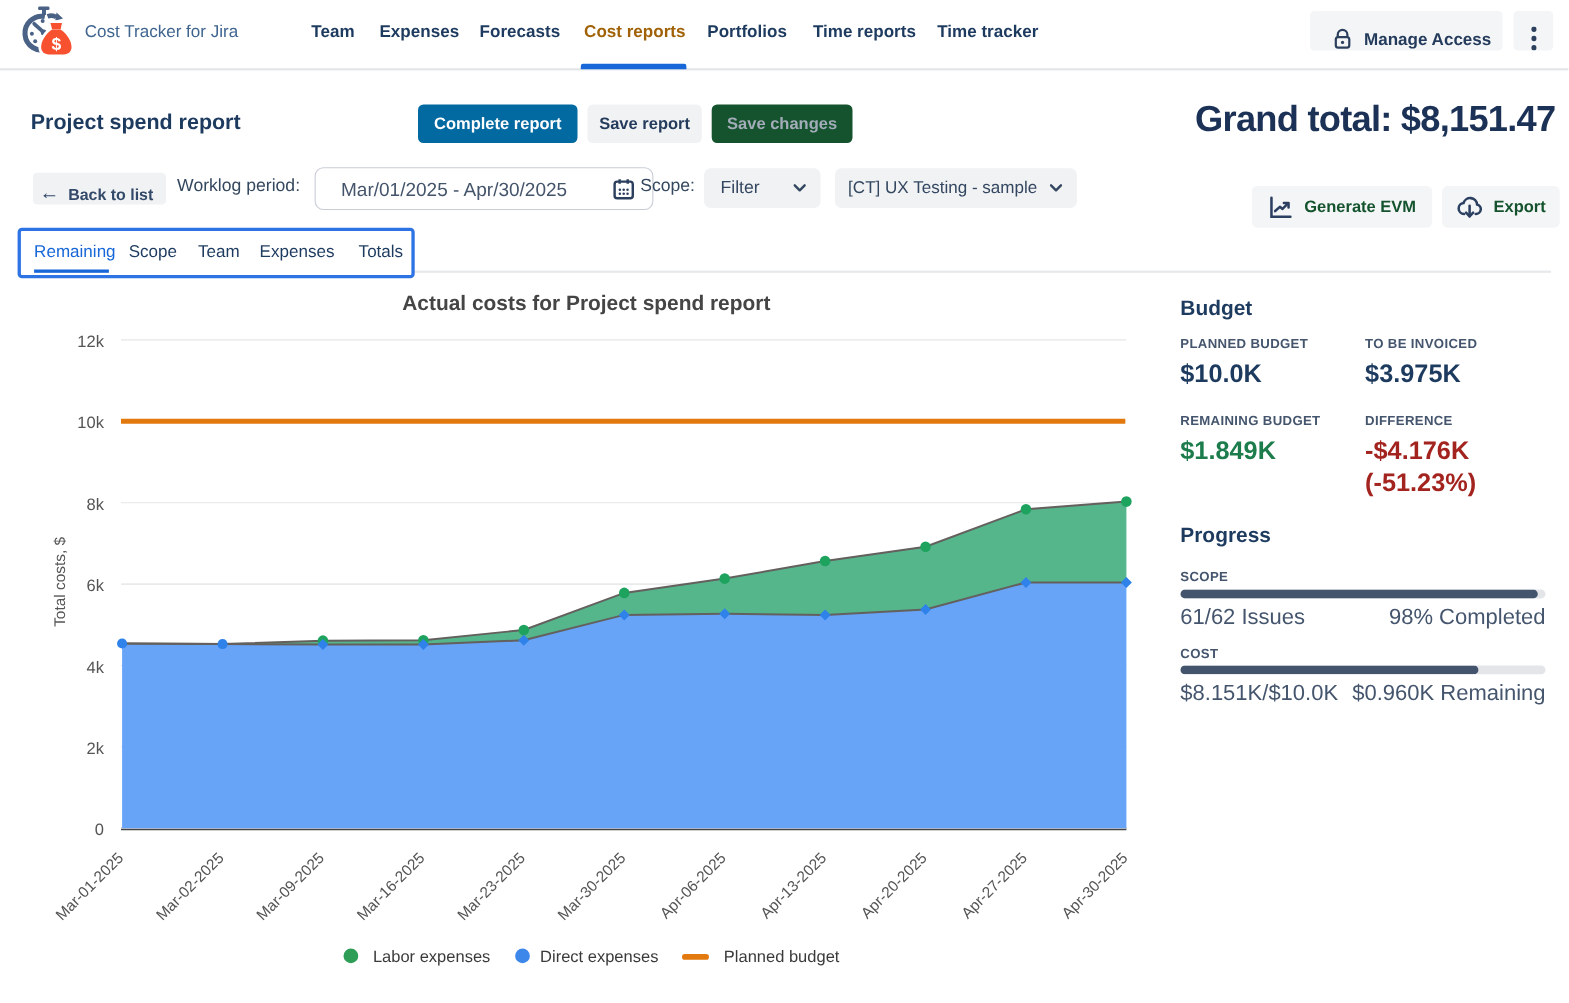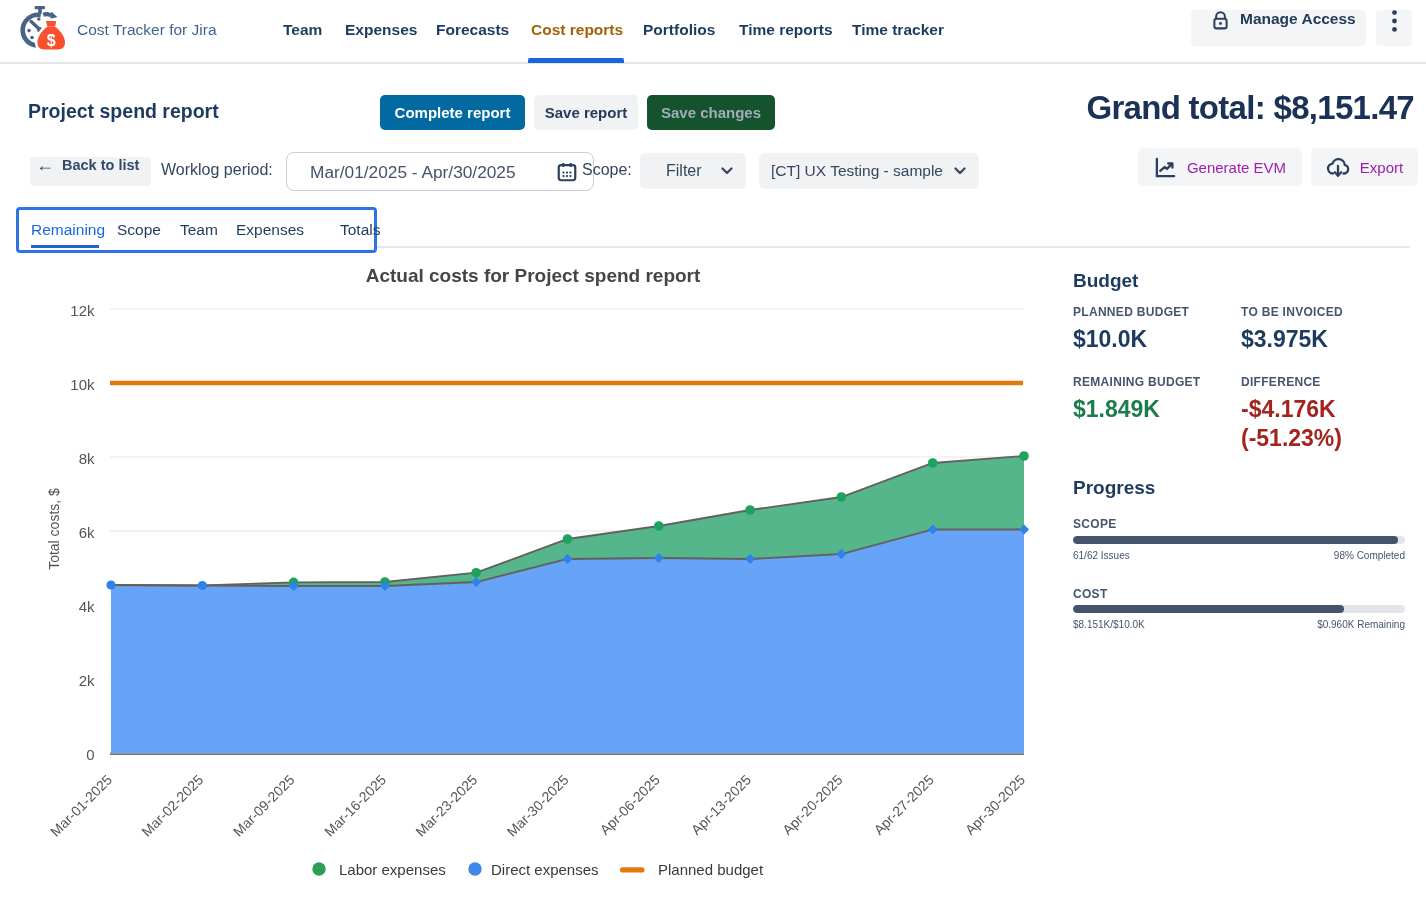--- a/index.html
+++ b/index.html
@@ -1,36 +1,36 @@
 <!DOCTYPE html>
 <html><head>
 <meta charset="utf-8">
 <style>
 *{margin:0;padding:0;box-sizing:border-box}
 html,body{width:1426px;height:912px;background:#fff;font-family:"Liberation Sans",sans-serif;position:relative;overflow:hidden}
 .abs{position:absolute}
 .navy{color:#1d3a5f}
-.btn-gray{background:#f1f2f4;border-radius:4px;display:flex;align-items:flex-start;justify-content:center;color:#243b5c;font-weight:bold}
+.btn-gray{background:#f1f2f4;border-radius:4px;display:flex;align-items:flex-end;justify-content:center;color:#243b5c;font-weight:bold}
 
 #hdr{position:absolute;left:0;top:0;width:1426px;height:64px;border-bottom:2px solid #e3e5e8;background:#fff}
 .nav-item{position:absolute;top:21px;font-size:15.5px;font-weight:bold;color:#1d3a5f;white-space:nowrap}
 .nav-active{color:#a16207}
 #nav-under{position:absolute;left:528px;top:58px;width:96px;height:5px;background:#1767d9;border-radius:2px 2px 0 0}
 
 .rbtn{position:absolute;top:95px;height:35px;border-radius:5px;font-size:15px;font-weight:bold;display:flex;align-items:center;justify-content:center}
 
 .sel{position:absolute;top:153px;height:36px;background:#f1f2f4;border-radius:6px;display:flex;align-items:center;font-size:16px;color:#344760}
 .lbl3{position:absolute;top:161px;font-size:16px;color:#33475f;white-space:nowrap}
-.tbtn{position:absolute;top:148px;height:38px;background:#f4f5f7;border-radius:5px;display:flex;align-items:center;justify-content:center;font-size:15px;font-weight:normal;color:#a21caf}
+.tbtn{position:absolute;top:169px;height:38px;background:#f4f5f7;border-radius:5px;display:flex;align-items:center;justify-content:center;font-size:15px;font-weight:bold;color:#14532d}
 
 .tab{position:absolute;top:221px;font-size:15.5px;color:#1d3a5f;white-space:nowrap}
 
 .slabel{position:absolute;font-size:12px;font-weight:bold;color:#44556d;letter-spacing:.3px;white-space:nowrap}
 .sval{position:absolute;font-size:23px;line-height:28.5px;font-weight:bold;color:#1d3a5f;white-space:nowrap}
-.stext{position:absolute;font-size:10px;color:#44556d;white-space:nowrap}
+.stext{position:absolute;font-size:20px;color:#44556d;white-space:nowrap}
 .bar{position:absolute;left:1073px;width:332px;height:8px;border-radius:4px;background:#e3e5e9;overflow:hidden}
 .bar>div{height:8px;border-radius:4px;background:#44546c}
 </style>
 </head>
 <body>
 
 <div id="hdr">
   <svg class="abs" style="left:16px;top:2px" width="52" height="54" viewBox="0 0 52 54">
     <path d="M24.77 13.03 A 15.4 15.4 0 1 0 27.37 42.67" fill="none" stroke="#4a6286" stroke-width="4.6"></path>
     <rect x="22.2" y="6.6" width="3.6" height="5" fill="#4a6286"></rect>
@@ -93,21 +93,21 @@
         <circle cx="8.2" cy="12.6" r="1.25"></circle>
         <circle cx="12" cy="12.6" r="1.25"></circle>
         <circle cx="15.8" cy="12.6" r="1.25"></circle>
         <circle cx="8.2" cy="16.4" r="1.25"></circle>
         <circle cx="12" cy="16.4" r="1.25"></circle>
         <circle cx="15.8" cy="16.4" r="1.25"></circle>
       </g>
     </svg>
 </div>
 <div class="lbl3" style="left:582px">Scope:</div>
-<div class="sel" style="left:640px;width:106px;padding-left:26px">Filter
+<div class="sel" style="left:640px;width:106px;padding-left:15px">Filter
   <svg style="position:absolute;right:13px;top:14px" width="12" height="8" viewBox="0 0 12 8">
       <path d="M1.5 1.5 L6 6 L10.5 1.5" fill="none" stroke="#344760" stroke-width="2.2" stroke-linecap="round" stroke-linejoin="round"></path>
     </svg>
 </div>
 <div class="sel" style="left:759px;width:220px;padding-left:12px;font-size:15.5px">[CT] UX Testing - sample
   <svg style="position:absolute;right:13px;top:14px" width="12" height="8" viewBox="0 0 12 8">
       <path d="M1.5 1.5 L6 6 L10.5 1.5" fill="none" stroke="#344760" stroke-width="2.2" stroke-linecap="round" stroke-linejoin="round"></path>
     </svg>
 </div>
 <div class="tbtn" style="left:1138px;width:164px">
@@ -127,21 +127,21 @@
   Export
 </div>
 
 <div class="abs" style="left:16px;top:246px;width:1394px;height:2px;background:#e6e8ea"></div>
 <div class="abs" style="left:16px;top:207px;width:361px;height:46px;border:3px solid #2d73e4;border-radius:4px;background:#fff"></div>
 <div class="tab" style="left:31px;color:#1767d9">Remaining</div>
 <div class="abs" style="left:31px;top:245px;width:68px;height:3px;background:#1767d9"></div>
 <div class="tab" style="left:117px">Scope</div>
 <div class="tab" style="left:180px">Team</div>
 <div class="tab" style="left:236px">Expenses</div>
-<div class="tab" style="left:340px">Totals</div>
+<div class="tab" style="left:326px">Totals</div>
 
 <svg class="abs" style="left:0;top:256px" width="1070" height="656" viewBox="0 0 1070 656">
   <text x="533" y="25.5" font-size="19" font-weight="bold" fill="#454545" text-anchor="middle" font-family="Liberation Sans">Actual costs for Project spend report</text>
   <g stroke="#e6e6e6" stroke-width="1">
     <line x1="110" y1="53" x2="1024" y2="53"></line>
     <line x1="110" y1="497.6" x2="1024" y2="497.6" stroke="#454545" stroke-width="2.4"></line>
   <g stroke="rgba(60,80,100,0.07)" stroke-width="1">
     <line x1="111" y1="275" x2="1024" y2="275"></line>
     <line x1="111" y1="349" x2="1024" y2="349"></line>
     <line x1="111" y1="423" x2="1024" y2="423"></line>

